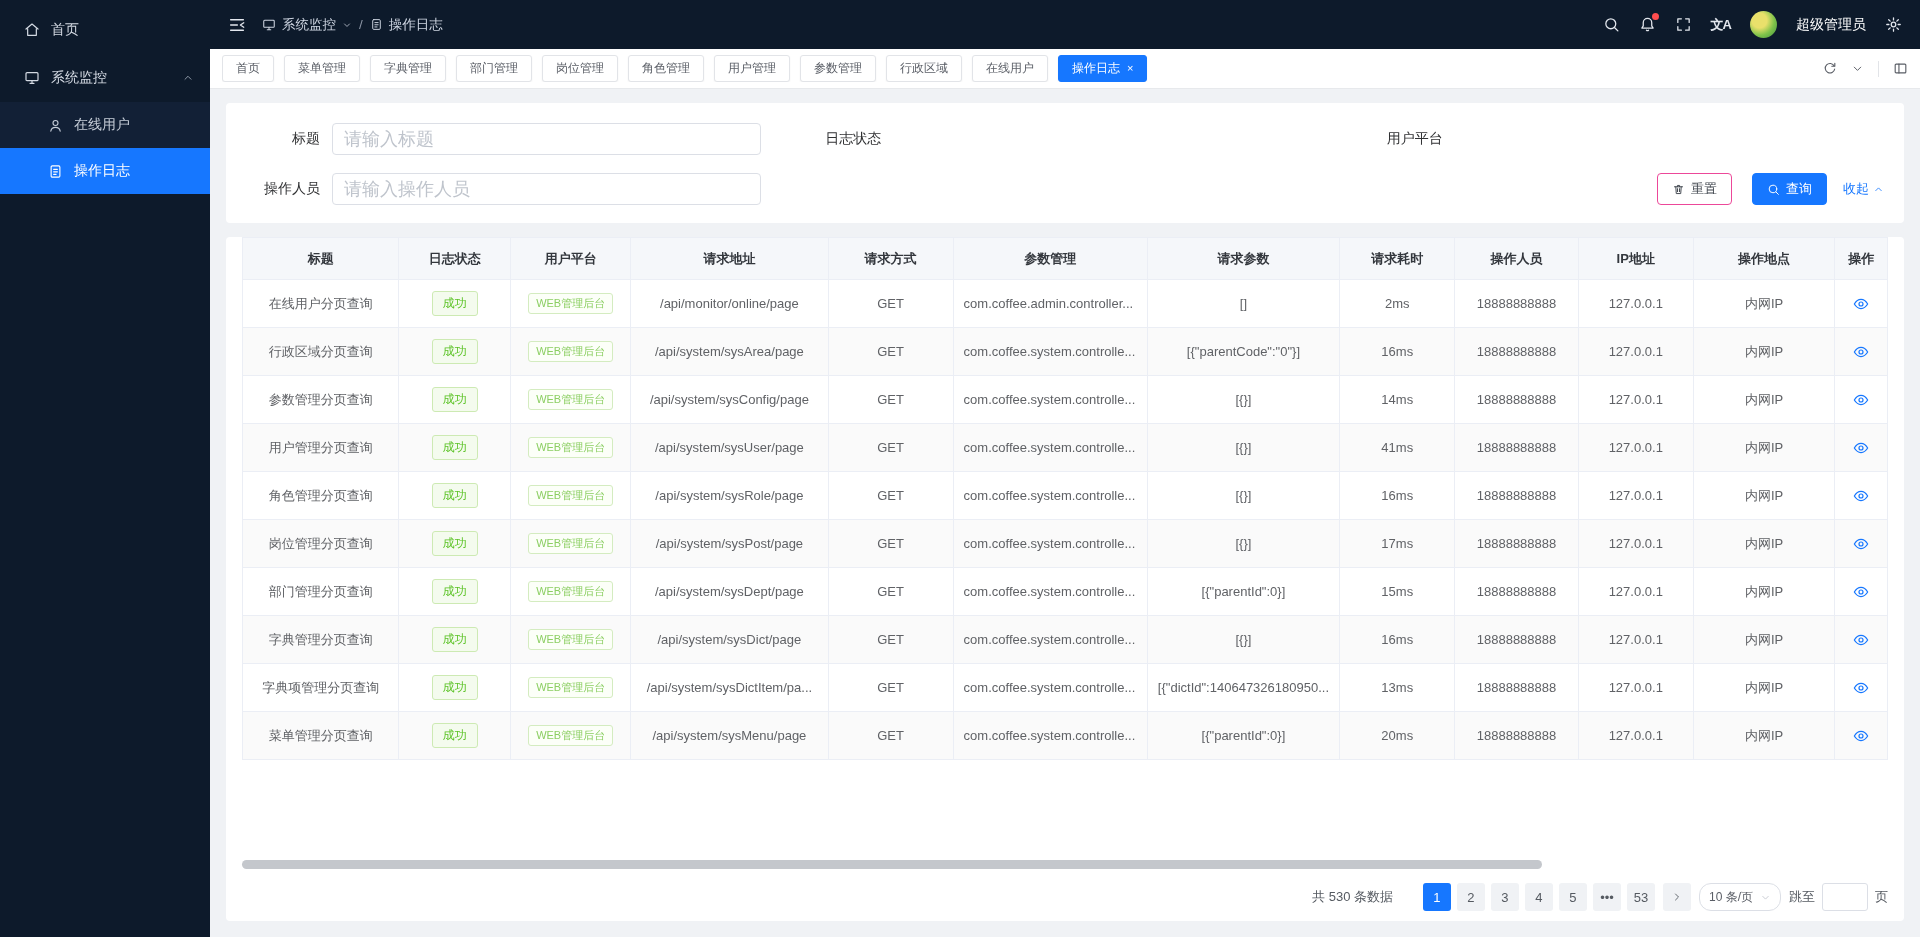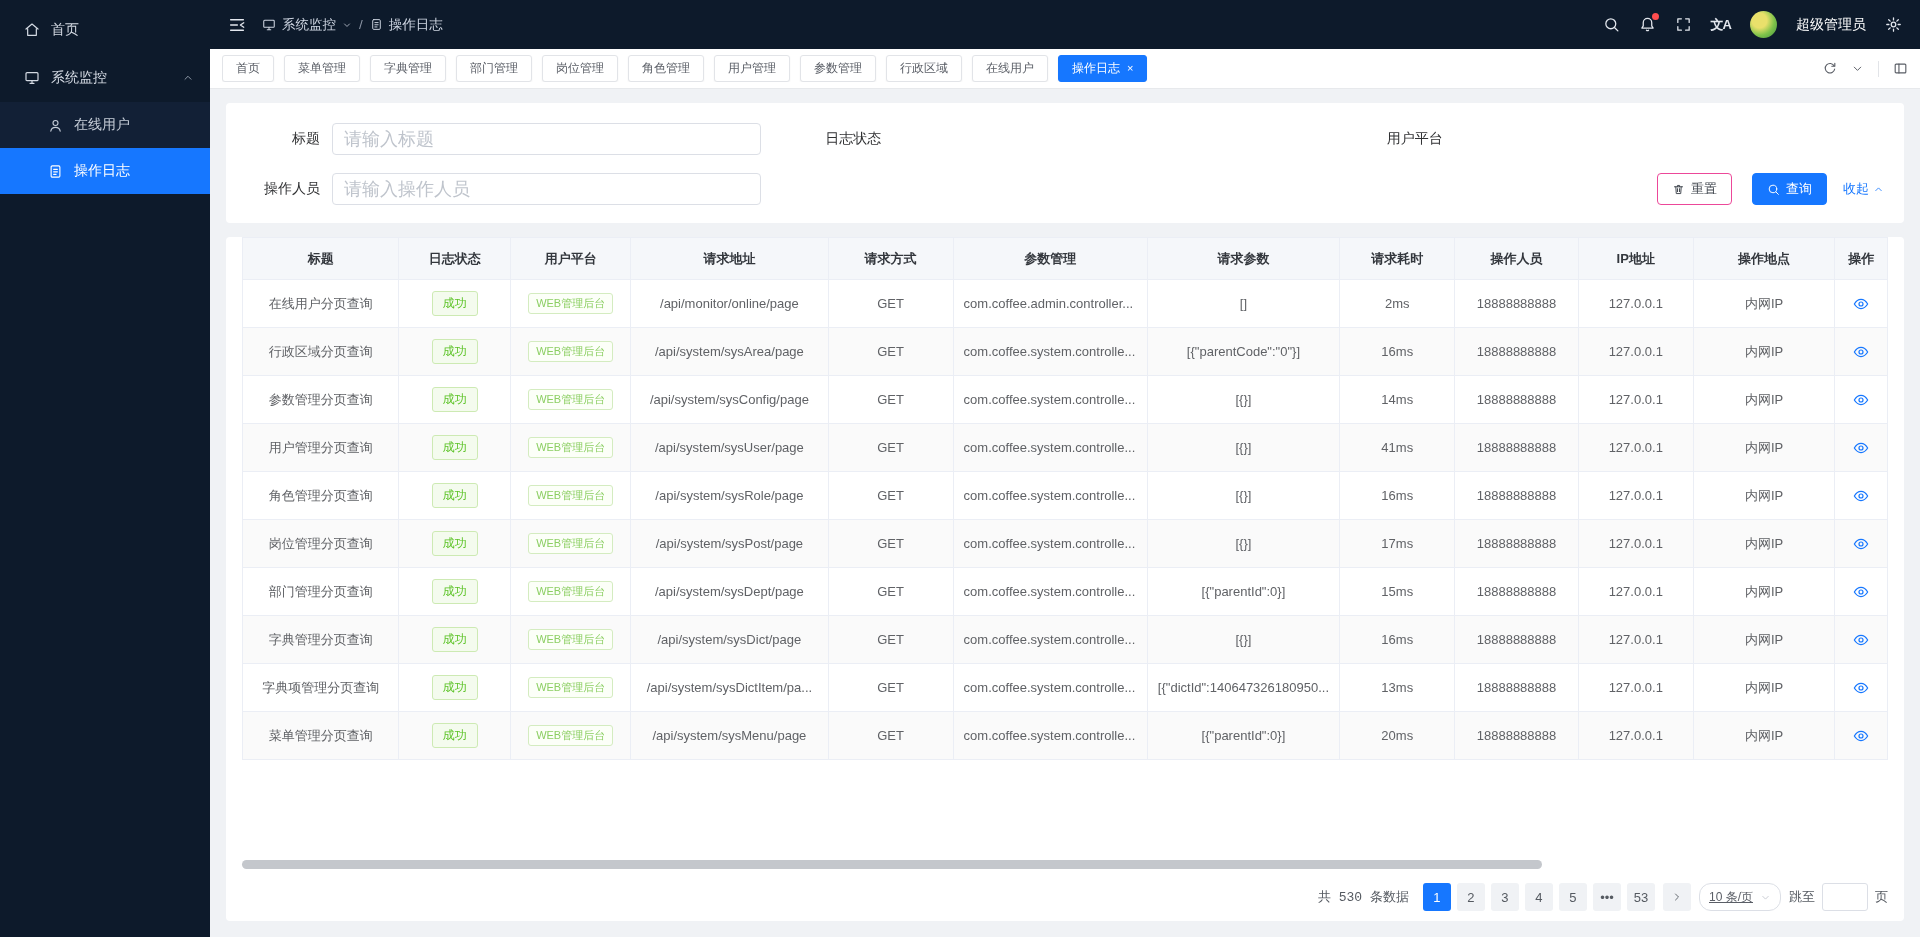--- a/index.html
+++ b/index.html
@@ -85,27 +85,27 @@
   .tag { display:inline-block; padding:3px 10px; font-size:12px; border-radius:3px;
     background:#f4fbee; border:1px solid #cdeab3; color:#5cc327; }
   .tag.outline { padding:2px 7px; font-size:11px; background:#fcfff8; border:1px solid #d4ecc0; color:#8ccf63; }
   .view-btn { color:#1677ff; display:inline-flex; cursor:pointer; vertical-align:middle; }
 
   .table-spacer { flex:1; }
   .hscroll { height:9px; flex-shrink:0; margin:2px 0 4px; }
   .hscroll .thumb { width:79%; height:9px; border-radius:5px; background:#c4c7cc; cursor:pointer; }
 
   .pagination { height:48px; flex-shrink:0; display:flex; align-items:center; justify-content:flex-end; gap:8px; font-size:13px; color:#555a61; }
-  .total { margin-right:6px;font-family:Liberation Mono, monospace; }
+  .total { margin-right:22px; }
   .pages { display:flex; gap:6px; }
   .page-btn { min-width:28px; height:28px; padding:0 6px; border-radius:3px; background:#f0f2f5; color:#555a61;
     display:inline-flex; align-items:center; justify-content:center; font-size:13px; cursor:pointer; }
   .page-btn.active { background:#1677ff; color:#fff; }
   .page-size { height:28px; border:1px solid #dcdfe6; border-radius:12px; padding:0 9px;
-    display:flex; align-items:center; gap:7px; font-size:12px; color:#5a5e66; cursor:pointer; background:#fff;text-decoration:underline; }
+    display:flex; align-items:center; gap:7px; font-size:12px; color:#5a5e66; cursor:pointer; background:#fff; }
   .jump { display:flex; align-items:center; gap:7px; }
   .jump input { width:46px; height:28px; border:1px solid #dcdfe6; border-radius:3px; outline:none; padding:0 6px; font:inherit; }
 </style>
 </head>
 <body>
 
 <aside class="sidebar">
   <nav class="menu">
     <div class="menu-item">
       <span>

